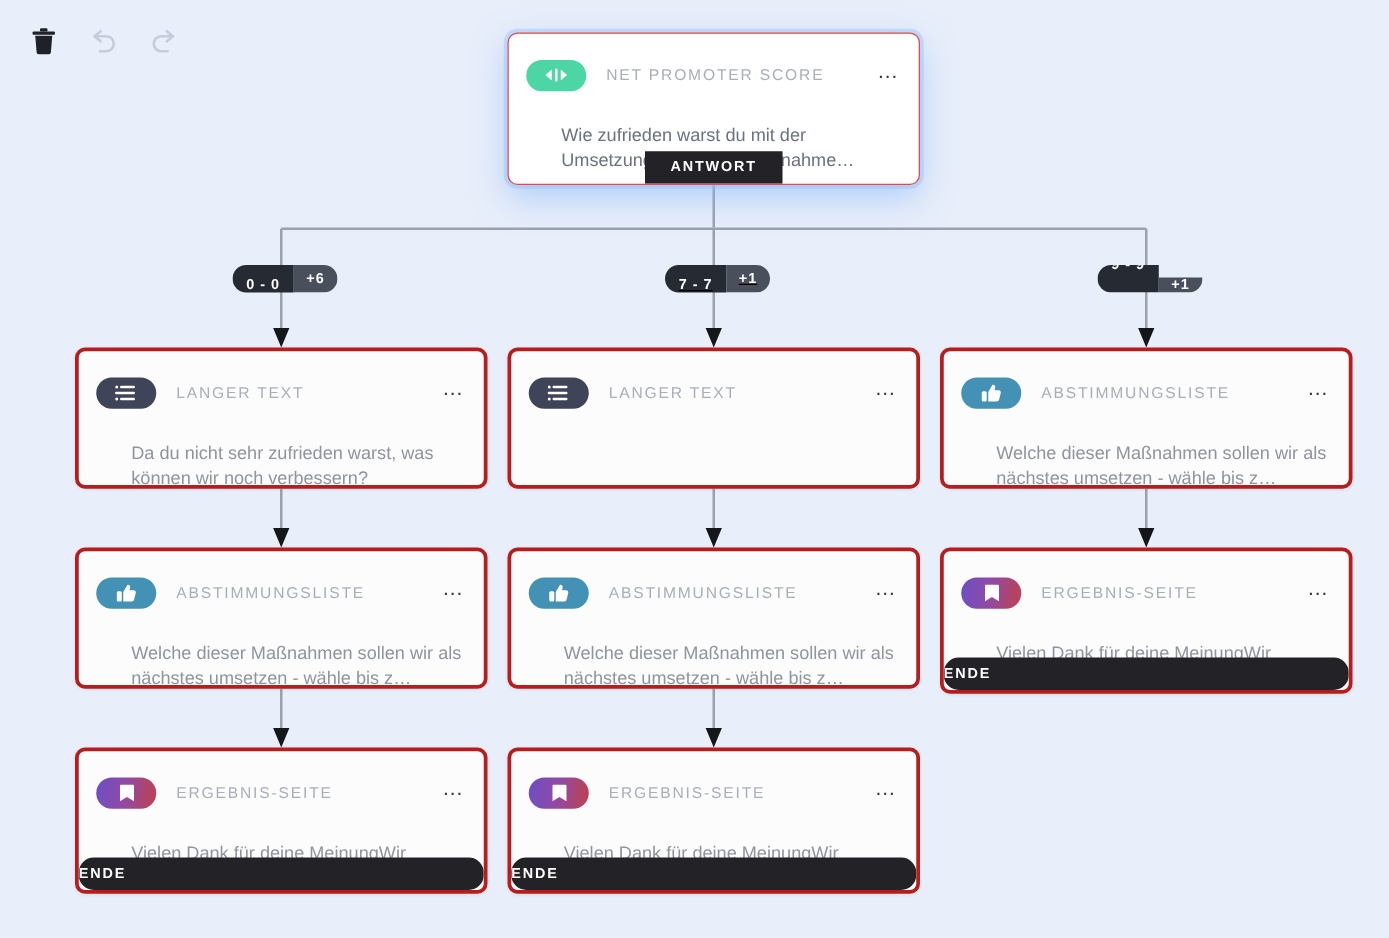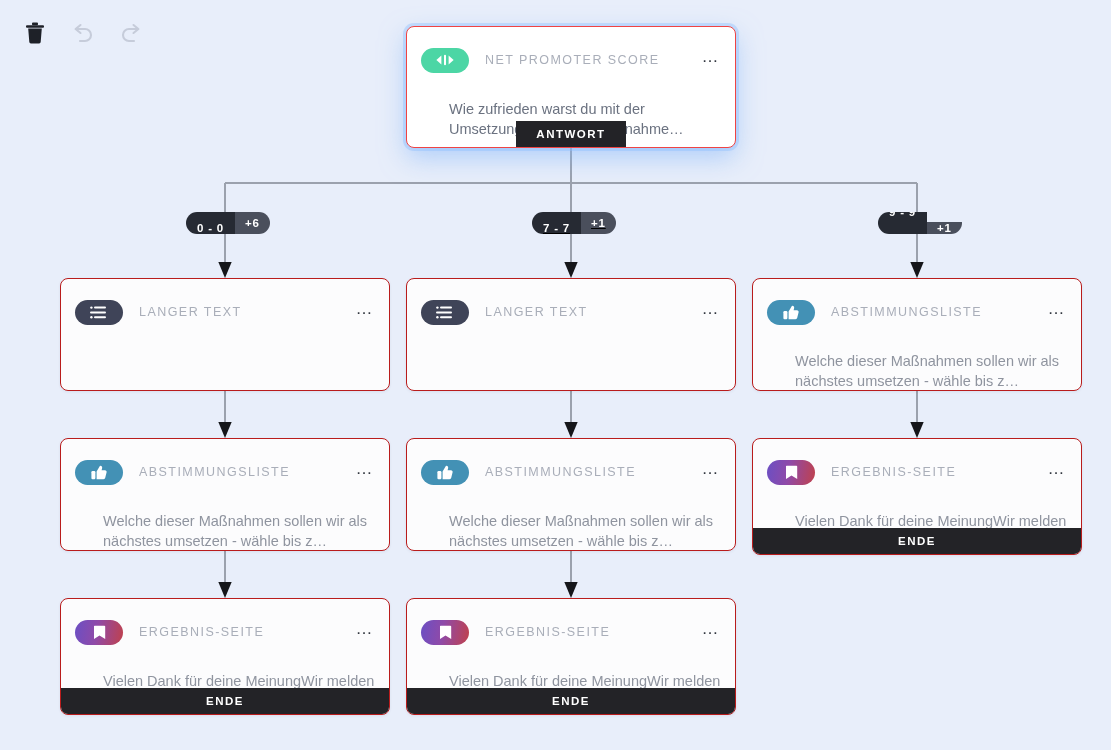--- a/index.html
+++ b/index.html
@@ -34,21 +34,21 @@
     width: 1111px; height: 750px;
     z-index: 5;
     pointer-events: none;
   }
 
   
   .node {
     position: absolute;
     border-radius: 8px;
     background: #fcfcfd;
-    border: 1px solid #b91c1c;
+    border: 3px solid #b91c1c;
     box-shadow: 0 1px 3px rgba(25,40,80,.07);
     overflow: hidden;
     z-index: 10;
     cursor: pointer;
   }
   .node.selected {
     background: #ffffff;
     border: 1px solid #ef4444;
     box-shadow: 0 0 0 3px rgba(140,190,255,.40), 0 10px 26px rgba(130,180,250,.55);
     z-index: 20;
@@ -93,25 +93,26 @@
     line-height: 20px;
     color: #8f949f;
   }
   .node.selected .node-body { color: #6b7280; }
 
   .node-foot {
     position: absolute;
     left: 0; right: 0; bottom: 0;
     background: #232327;
     color: #ffffff;
-    text-align: center;
+    text-align: left;
     font-size: 11.5px;
     letter-spacing: 1.5px;
     font-weight: bold;
     padding: 7px 0 7px 0;
+    border-radius: 12px;
   }
   
   .answer-pill {
     position: absolute;
     bottom: 0;
     left: 50%;
     transform: translateX(-50%);
     width: 110px;
     background: #232327;
     color: #ffffff;
@@ -238,20 +239,21 @@
           <rect x="4" y="0.6" width="12" height="2" rx="1" fill="#ffffff"></rect>
           <rect x="0" y="5.4" width="16" height="2" rx="1" fill="#ffffff"></rect>
           <rect x="4" y="10.2" width="12" height="2" rx="1" fill="#ffffff"></rect>
           <circle cx="1.4" cy="1.6" r="1.2" fill="#ffffff"></circle>
           <circle cx="1.4" cy="11.2" r="1.2" fill="#ffffff"></circle>
         </svg>
       </span>
       <span class="node-type">LANGER TEXT</span>
       <span class="dots">…</span>
     </div>
+    <div class="node-body">Da du nicht sehr zufrieden warst, was können wir noch verbessern?</div>
   </div>
 
   <div class="node" style="left:406px; top:278px; width:330px; height:113px;">
     <div class="node-head">
       <span class="badge longtext">
         <svg width="18" height="13" viewBox="0 0 18 13" aria-hidden="true">
           <rect x="4" y="0.6" width="12" height="2" rx="1" fill="#ffffff"></rect>
           <rect x="0" y="5.4" width="16" height="2" rx="1" fill="#ffffff"></rect>
           <rect x="4" y="10.2" width="12" height="2" rx="1" fill="#ffffff"></rect>
           <circle cx="1.4" cy="1.6" r="1.2" fill="#ffffff"></circle>

